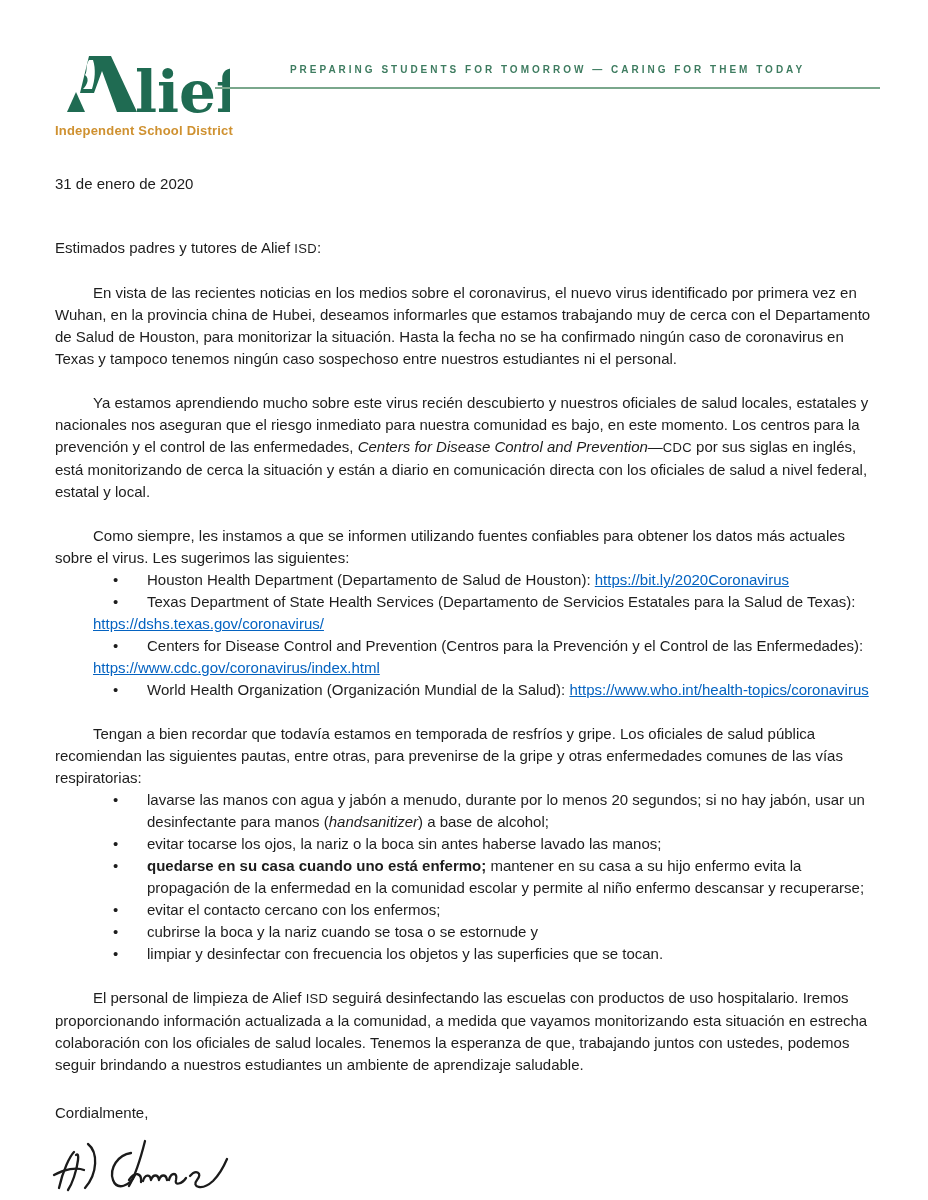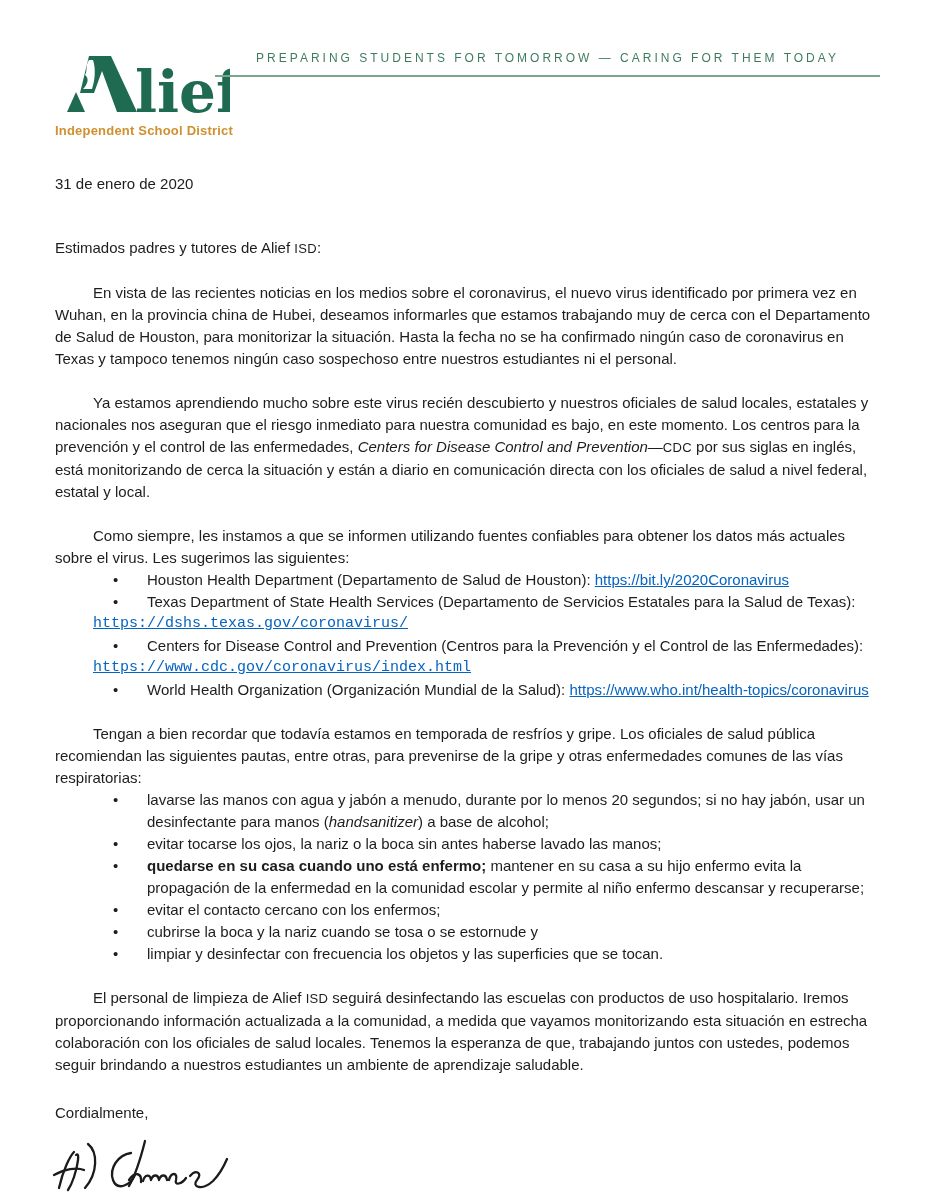--- a/index.html
+++ b/index.html
@@ -15,39 +15,39 @@
   .logo-block{width:160px;flex:none;}
   .logo-sub{
     color:#cf9130;font-size:13px;font-weight:bold;letter-spacing:.2px;
     white-space:nowrap;margin-top:1px;line-height:16px;
   }
   .tagline-wrap{
     flex:1;border-bottom:2px solid #7aa78c;padding-bottom:9px;
     text-align:center;
   }
   .tagline{
-    color:#3e7c60;font-size:12px;letter-spacing:3px;font-weight:normal;
-    white-space:nowrap;line-height:16px;
+    color:#3e7c60;font-size:10px;letter-spacing:3px;font-weight:bold;
+    white-space:nowrap;line-height:16px;margin-top:12px;
   }
 
   
   .date{margin-top:34px;}
   .greeting{margin-top:42px;}
   p.body-p{margin:22px 0 0 0;text-indent:38px;}
   .sc{font-size:13px;letter-spacing:.3px;}
   .it{font-style:italic;}
   .bd{font-weight:bold;}
   a.link{color:#0563c1;text-decoration:underline;cursor:pointer;}
   ul.blist{margin:0;padding:0;list-style:none;}
   ul.blist li{position:relative;padding-left:92px;}
   ul.blist li::before{
     content:"\2022";position:absolute;left:58px;top:0;
     font-size:15px;color:#1d1d1d;
   }
-  a.block-url{display:block;margin-left:-54px;font-family:Liberation Mono, monospace;}
+  a.block-url{display:block;margin-left:-54px;}
 
   
   .closing{margin-top:26px;}
   .sig-svg{display:block;margin:6px 0 0 -4px;}
 </style>
 </head>
 <body>
 
 <div class="page">
 

